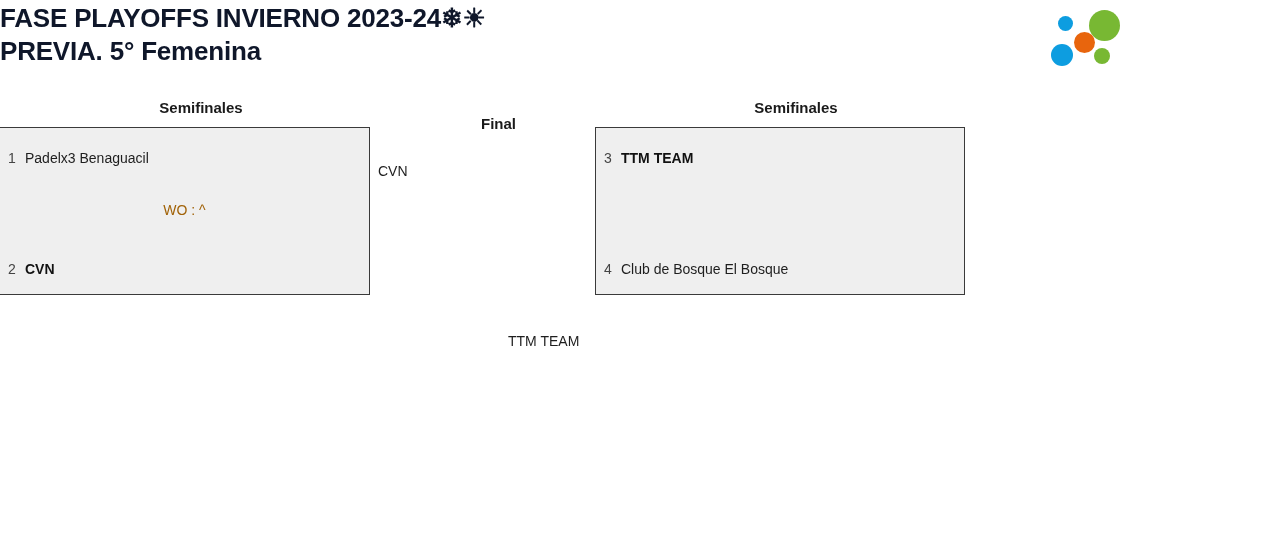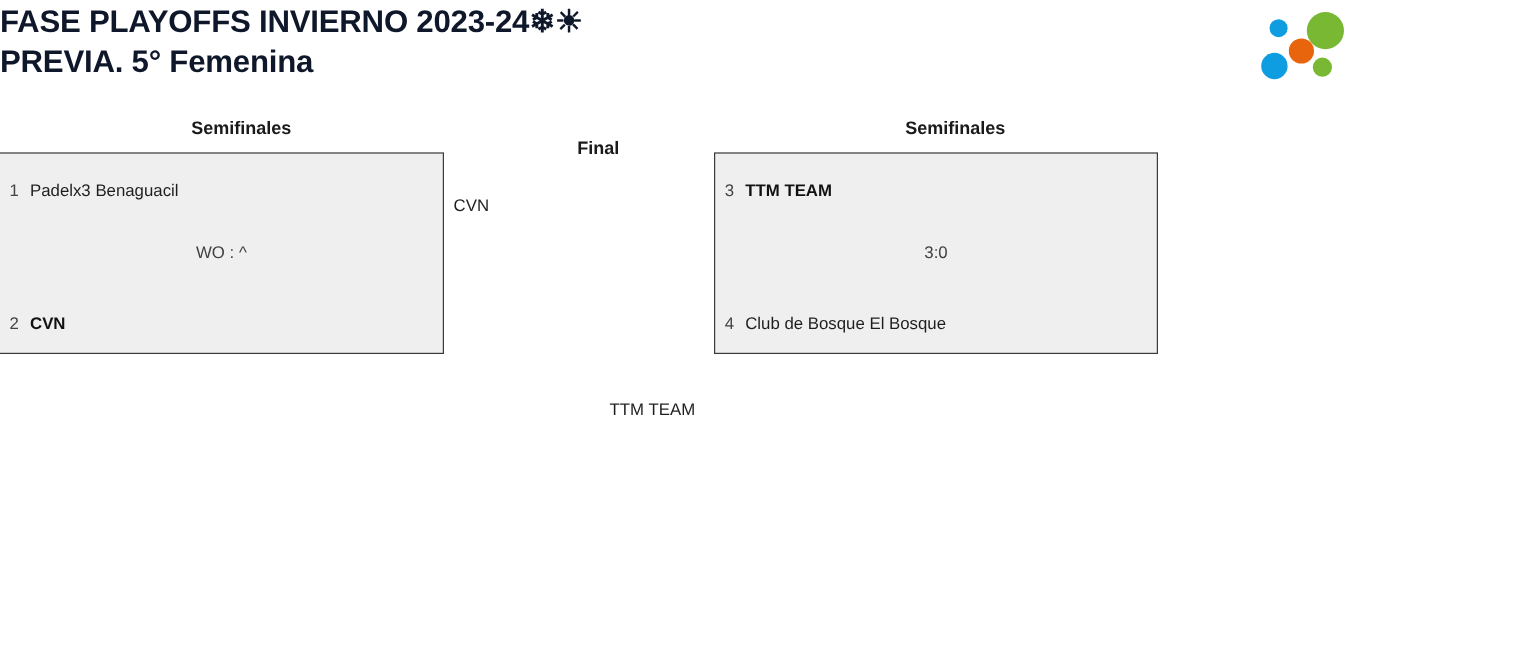--- a/index.html
+++ b/index.html
@@ -120,21 +120,21 @@
   }
 
   .score {
     position: absolute;
     top: 74px;
     left: 0;
     right: 0;
     text-align: center;
     font-size: 14px;
     font-weight: 400;
-    color: #404040;
+    color: #a16207;
   }
 
   
   .advance-label {
     position: absolute;
     font-size: 14px;
     font-weight: 400;
     color: #1e1e1e;
     white-space: nowrap;
   }
@@ -171,21 +171,20 @@
     <span class="seed">2</span>
     <span class="team-name winner">CVN</span>
   </div>
 </div>
 
 <div class="match-box" id="match-right">
   <div class="team-row top">
     <span class="seed">3</span>
     <span class="team-name winner">TTM TEAM</span>
   </div>
-  <div class="score">3:0</div>
   <div class="team-row bottom">
     <span class="seed">4</span>
     <span class="team-name">Club de Bosque El Bosque</span>
   </div>
 </div>
 
 <div class="advance-label" id="finalist-left">CVN</div>
 <div class="advance-label" id="champion-label">TTM TEAM</div>
 
 </body></html>

